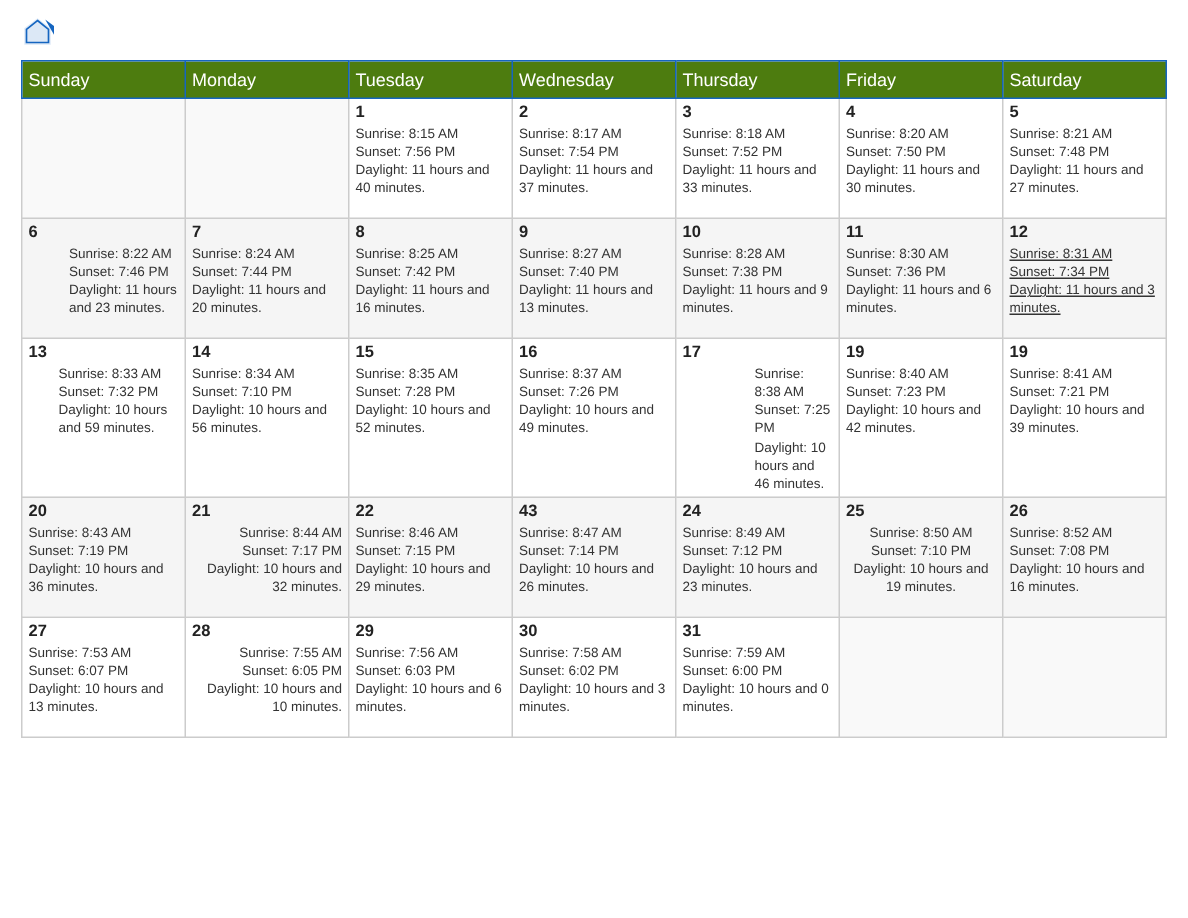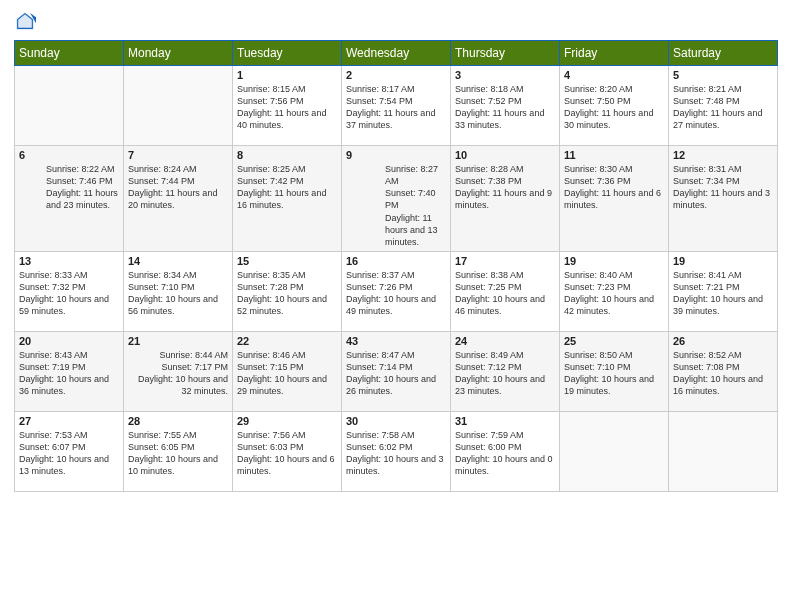--- a/index.html
+++ b/index.html
@@ -179,47 +179,47 @@
 Daylight: 11 hours and 20 minutes.</div>
           </td>
           <td>
             <span class="day-number">8</span>
             <div class="cell-info" style="white-space: pre-line;">Sunrise: 8:25 AM
 Sunset: 7:42 PM
 Daylight: 11 hours and 16 minutes.</div>
           </td>
           <td>
             <span class="day-number">9</span>
-            <div class="cell-info" style="white-space: pre-line; margin-left: 39px;">Sunrise: 8:27 AM
+            <div class="cell-info" style="white-space: pre-line;">Sunrise: 8:27 AM
 Sunset: 7:40 PM
 Daylight: 11 hours and 13 minutes.</div>
           </td>
           <td>
             <span class="day-number">10</span>
             <div class="cell-info" style="white-space: pre-line;">Sunrise: 8:28 AM
 Sunset: 7:38 PM
 Daylight: 11 hours and 9 minutes.</div>
           </td>
           <td>
             <span class="day-number">11</span>
             <div class="cell-info" style="white-space: pre-line;">Sunrise: 8:30 AM
 Sunset: 7:36 PM
 Daylight: 11 hours and 6 minutes.</div>
           </td>
           <td>
             <span class="day-number">12</span>
-            <div class="cell-info" style="white-space: pre-line;">Sunrise: 8:31 AM
+            <div class="cell-info" style="white-space: pre-line; text-decoration: underline;">Sunrise: 8:31 AM
 Sunset: 7:34 PM
 Daylight: 11 hours and 3 minutes.</div>
           </td>
         </tr>
         <tr>
           <td>
             <span class="day-number">13</span>
-            <div class="cell-info" style="white-space: pre-line;">Sunrise: 8:33 AM
+            <div class="cell-info" style="white-space: pre-line; margin-left: 20px;">Sunrise: 8:33 AM
 Sunset: 7:32 PM
 Daylight: 10 hours and 59 minutes.</div>
           </td>
           <td>
             <span class="day-number">14</span>
             <div class="cell-info" style="white-space: pre-line;">Sunrise: 8:34 AM
 Sunset: 7:10 PM
 Daylight: 10 hours and 56 minutes.</div>
           </td>
           <td>
@@ -229,21 +229,21 @@
 Daylight: 10 hours and 52 minutes.</div>
           </td>
           <td>
             <span class="day-number">16</span>
             <div class="cell-info" style="white-space: pre-line;">Sunrise: 8:37 AM
 Sunset: 7:26 PM
 Daylight: 10 hours and 49 minutes.</div>
           </td>
           <td>
             <span class="day-number">17</span>
-            <div class="cell-info" style="white-space: pre-line;">Sunrise: 8:38 AM
+            <div class="cell-info" style="white-space: pre-line; margin-left: 48px;">Sunrise: 8:38 AM
 Sunset: 7:25 PM
 Daylight: 10 hours and 46 minutes.</div>
           </td>
           <td>
             <span class="day-number">19</span>
             <div class="cell-info" style="white-space: pre-line;">Sunrise: 8:40 AM
 Sunset: 7:23 PM
 Daylight: 10 hours and 42 minutes.</div>
           </td>
           <td>
@@ -279,41 +279,41 @@
 Daylight: 10 hours and 26 minutes.</div>
           </td>
           <td>
             <span class="day-number">24</span>
             <div class="cell-info" style="white-space: pre-line;">Sunrise: 8:49 AM
 Sunset: 7:12 PM
 Daylight: 10 hours and 23 minutes.</div>
           </td>
           <td>
             <span class="day-number">25</span>
-            <div class="cell-info" style="white-space: pre-line;">Sunrise: 8:50 AM
+            <div class="cell-info" style="white-space: pre-line; text-align: center;">Sunrise: 8:50 AM
 Sunset: 7:10 PM
 Daylight: 10 hours and 19 minutes.</div>
           </td>
           <td>
             <span class="day-number">26</span>
             <div class="cell-info" style="white-space: pre-line;">Sunrise: 8:52 AM
 Sunset: 7:08 PM
 Daylight: 10 hours and 16 minutes.</div>
           </td>
         </tr>
         <tr>
           <td>
             <span class="day-number">27</span>
             <div class="cell-info" style="white-space: pre-line;">Sunrise: 7:53 AM
 Sunset: 6:07 PM
 Daylight: 10 hours and 13 minutes.</div>
           </td>
           <td>
             <span class="day-number">28</span>
-            <div class="cell-info" style="white-space: pre-line;">Sunrise: 7:55 AM
+            <div class="cell-info" style="white-space: pre-line; text-align: right;">Sunrise: 7:55 AM
 Sunset: 6:05 PM
 Daylight: 10 hours and 10 minutes.</div>
           </td>
           <td>
             <span class="day-number">29</span>
             <div class="cell-info" style="white-space: pre-line;">Sunrise: 7:56 AM
 Sunset: 6:03 PM
 Daylight: 10 hours and 6 minutes.</div>
           </td>
           <td>

